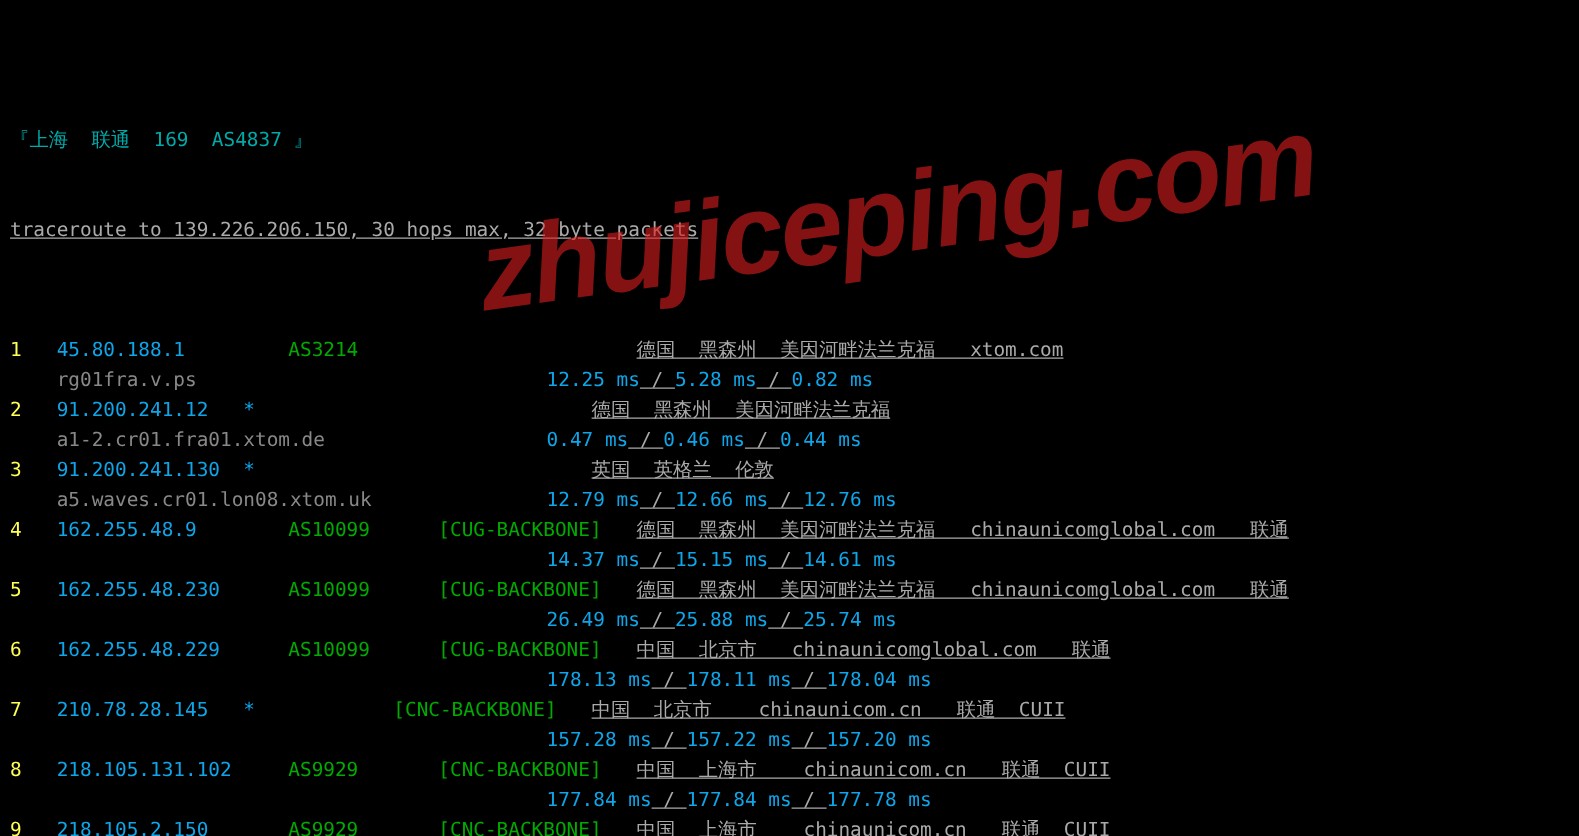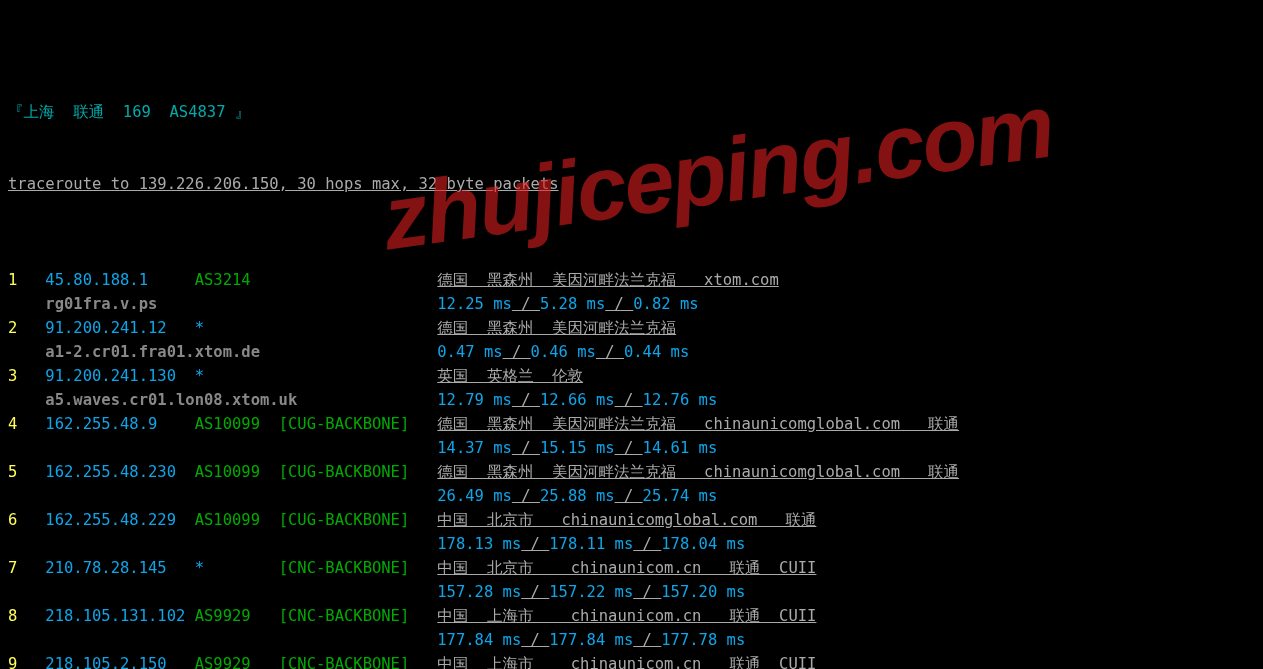--- a/index.html
+++ b/index.html
@@ -11,25 +11,25 @@
     font-size: 15.5px;
     line-height: 24px;
     width: 1263px;
   }
   .term {
     padding: 4px 8px 8px 8px;
     white-space: pre;
     position: relative;
   }
   .cy { color: #00AAAA; }   
-  .gr { color: #00AA00; }   
+  .gr { color: #00AA00; margin-left: 36px; }   
   .ye { color: #ffff55; }   
   .wh { color: #0ea5e9; }   
   .bl { color: #0ea5e9; }   
-  .di { color: #888888; font-weight: bold; }   
+  .di { color: #888888; }   
   .pl { color: #aaaaaa; text-decoration: underline; }   
   .row { display: block; }
   .watermark {
     position: absolute;
     left: 380px;
     top: 160px;
     font-size: 90px;
     font-family: sans-serif;
     font-style: italic;
     font-weight: 700;

